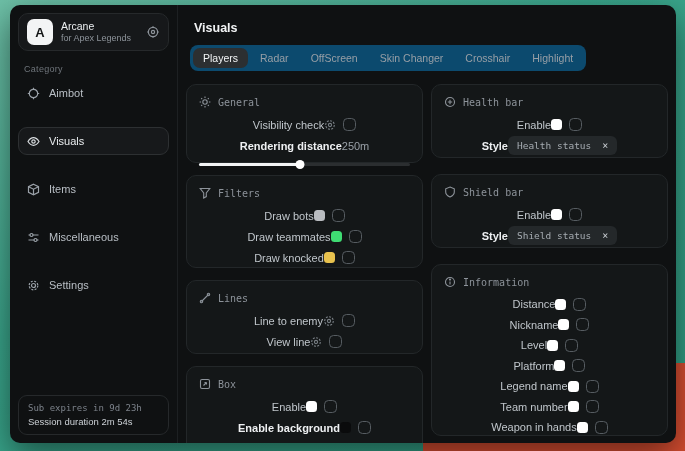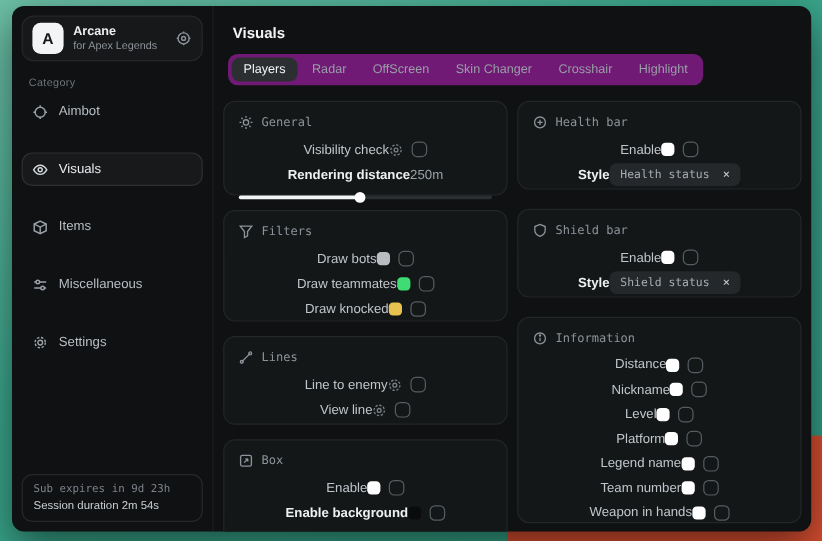--- a/index.html
+++ b/index.html
@@ -12,36 +12,36 @@
   .window{
     position:absolute;left:10px;top:5px;width:666px;height:438px;
     background:#0f1112;border-radius:10px;overflow:hidden;display:flex;
     box-shadow:0 12px 34px rgba(0,0,0,.5);
   }
   
   .sidebar{width:168px;min-width:168px;border-right:1px solid #1d2022;display:flex;flex-direction:column;padding:8px;box-sizing:border-box}
   .app-card{display:flex;align-items:center;gap:8px;border:1px solid #26292b;background:#16181a;border-radius:10px;padding:6px 8px;height:38px;box-sizing:border-box}
   .logo{width:26px;height:26px;border-radius:7px;background:#f3f4f5;color:#141617;font-weight:bold;font-size:13px;display:flex;align-items:center;justify-content:center;flex:none}
   .app-meta{flex:1;line-height:1.25;min-width:0}
-  .app-name{font-size:10.5px;font-weight:bold;color:#eceff1}
+  .app-name{font-size:10.5px;font-weight:normal;color:#eceff1}
   .app-sub{font-size:9px;color:#8d939a;white-space:nowrap}
   .category{margin:13px 6px 5px;font-size:9px;color:#6e747a;letter-spacing:.3px}
   .nav{display:flex;flex-direction:column;gap:20px}
   .nav-item{display:flex;align-items:center;gap:9px;height:26px;padding:0 8px;border-radius:9px;border:1px solid transparent;color:#b9bfc5;font-size:11px;cursor:pointer}
   .nav-item.selected{border-color:#2d3032;background:#17191b;color:#e9ecee}
   .icon{display:inline-flex;flex:none}
   .icon svg{display:block}
   .spacer{flex:1}
   .footer-card{border:1px solid #26292b;border-radius:9px;padding:7px 9px;display:flex;flex-direction:column;gap:3px}
   .footer-line1{font-family:"DejaVu Sans Mono",monospace;font-size:9px;color:#7c828a;white-space:nowrap}
   .footer-line2{font-size:9.5px;color:#ccd1d6;white-space:nowrap}
   
   .main{flex:1;position:relative}
   .main-title{position:absolute;top:16px;left:16px;font-size:12.5px;font-weight:bold;color:#f1f3f4}
-  .tabs{position:absolute;top:40px;left:12px;display:inline-flex;background:#701a75;border-radius:8px;padding:3px;gap:2px}
+  .tabs{position:absolute;top:40px;left:12px;display:inline-flex;background:#0c4a6e;border-radius:8px;padding:3px;gap:2px}
   .tab{font-size:10.5px;color:#989fa6;padding:4px 10px;border-radius:7px;cursor:pointer;white-space:nowrap}
   .tab.selected{background:#2c2f31;color:#f2f4f5}
   .cols{position:absolute;top:79px;left:8px;right:8px;display:flex;gap:8px}
   .col{flex:1;display:flex;flex-direction:column;min-width:0}
   .col-left{gap:12px}
   .col-right{gap:16px}
   .panel{background:#141718;border:1px solid #232729;border-radius:10px;padding:9px 12px;box-sizing:border-box;flex:none}
   .p-general{height:79px}.p-filters{height:93px}.p-lines{height:74px}.p-box{height:92px}
   .p-health{height:74px}.p-shield{height:74px}.p-info{height:172px}
   .panel-h{display:flex;align-items:center;gap:7px;font-family:"DejaVu Sans Mono",monospace;font-size:10px;color:#8d939a;margin-bottom:4px;height:16px}

